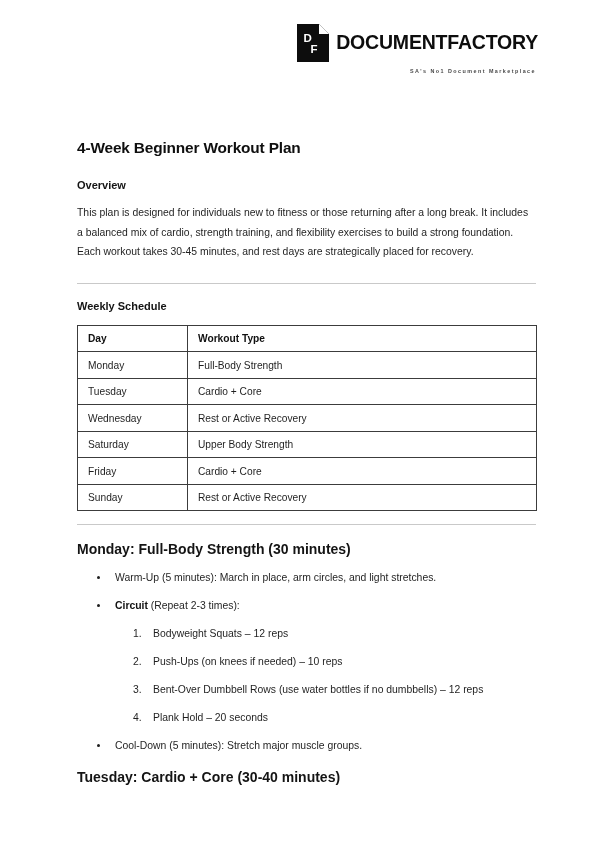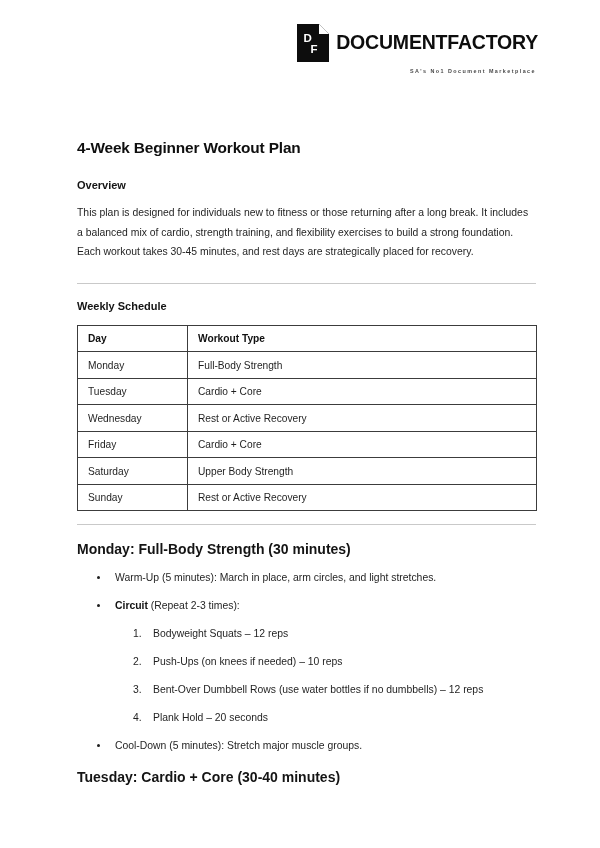--- a/index.html
+++ b/index.html
@@ -233,26 +233,26 @@
       </tr>
       <tr>
         <td>Tuesday</td>
         <td>Cardio + Core</td>
       </tr>
       <tr>
         <td>Wednesday</td>
         <td>Rest or Active Recovery</td>
       </tr>
       <tr>
+        <td>Saturday</td>
+        <td>Upper Body Strength</td>
+      </tr>
+      <tr>
         <td>Friday</td>
         <td>Cardio + Core</td>
-      </tr>
-      <tr>
-        <td>Saturday</td>
-        <td>Upper Body Strength</td>
       </tr>
       <tr>
         <td>Sunday</td>
         <td>Rest or Active Recovery</td>
       </tr>
     </tbody>
   </table>
 
   <hr class="rule rule-table">
 

